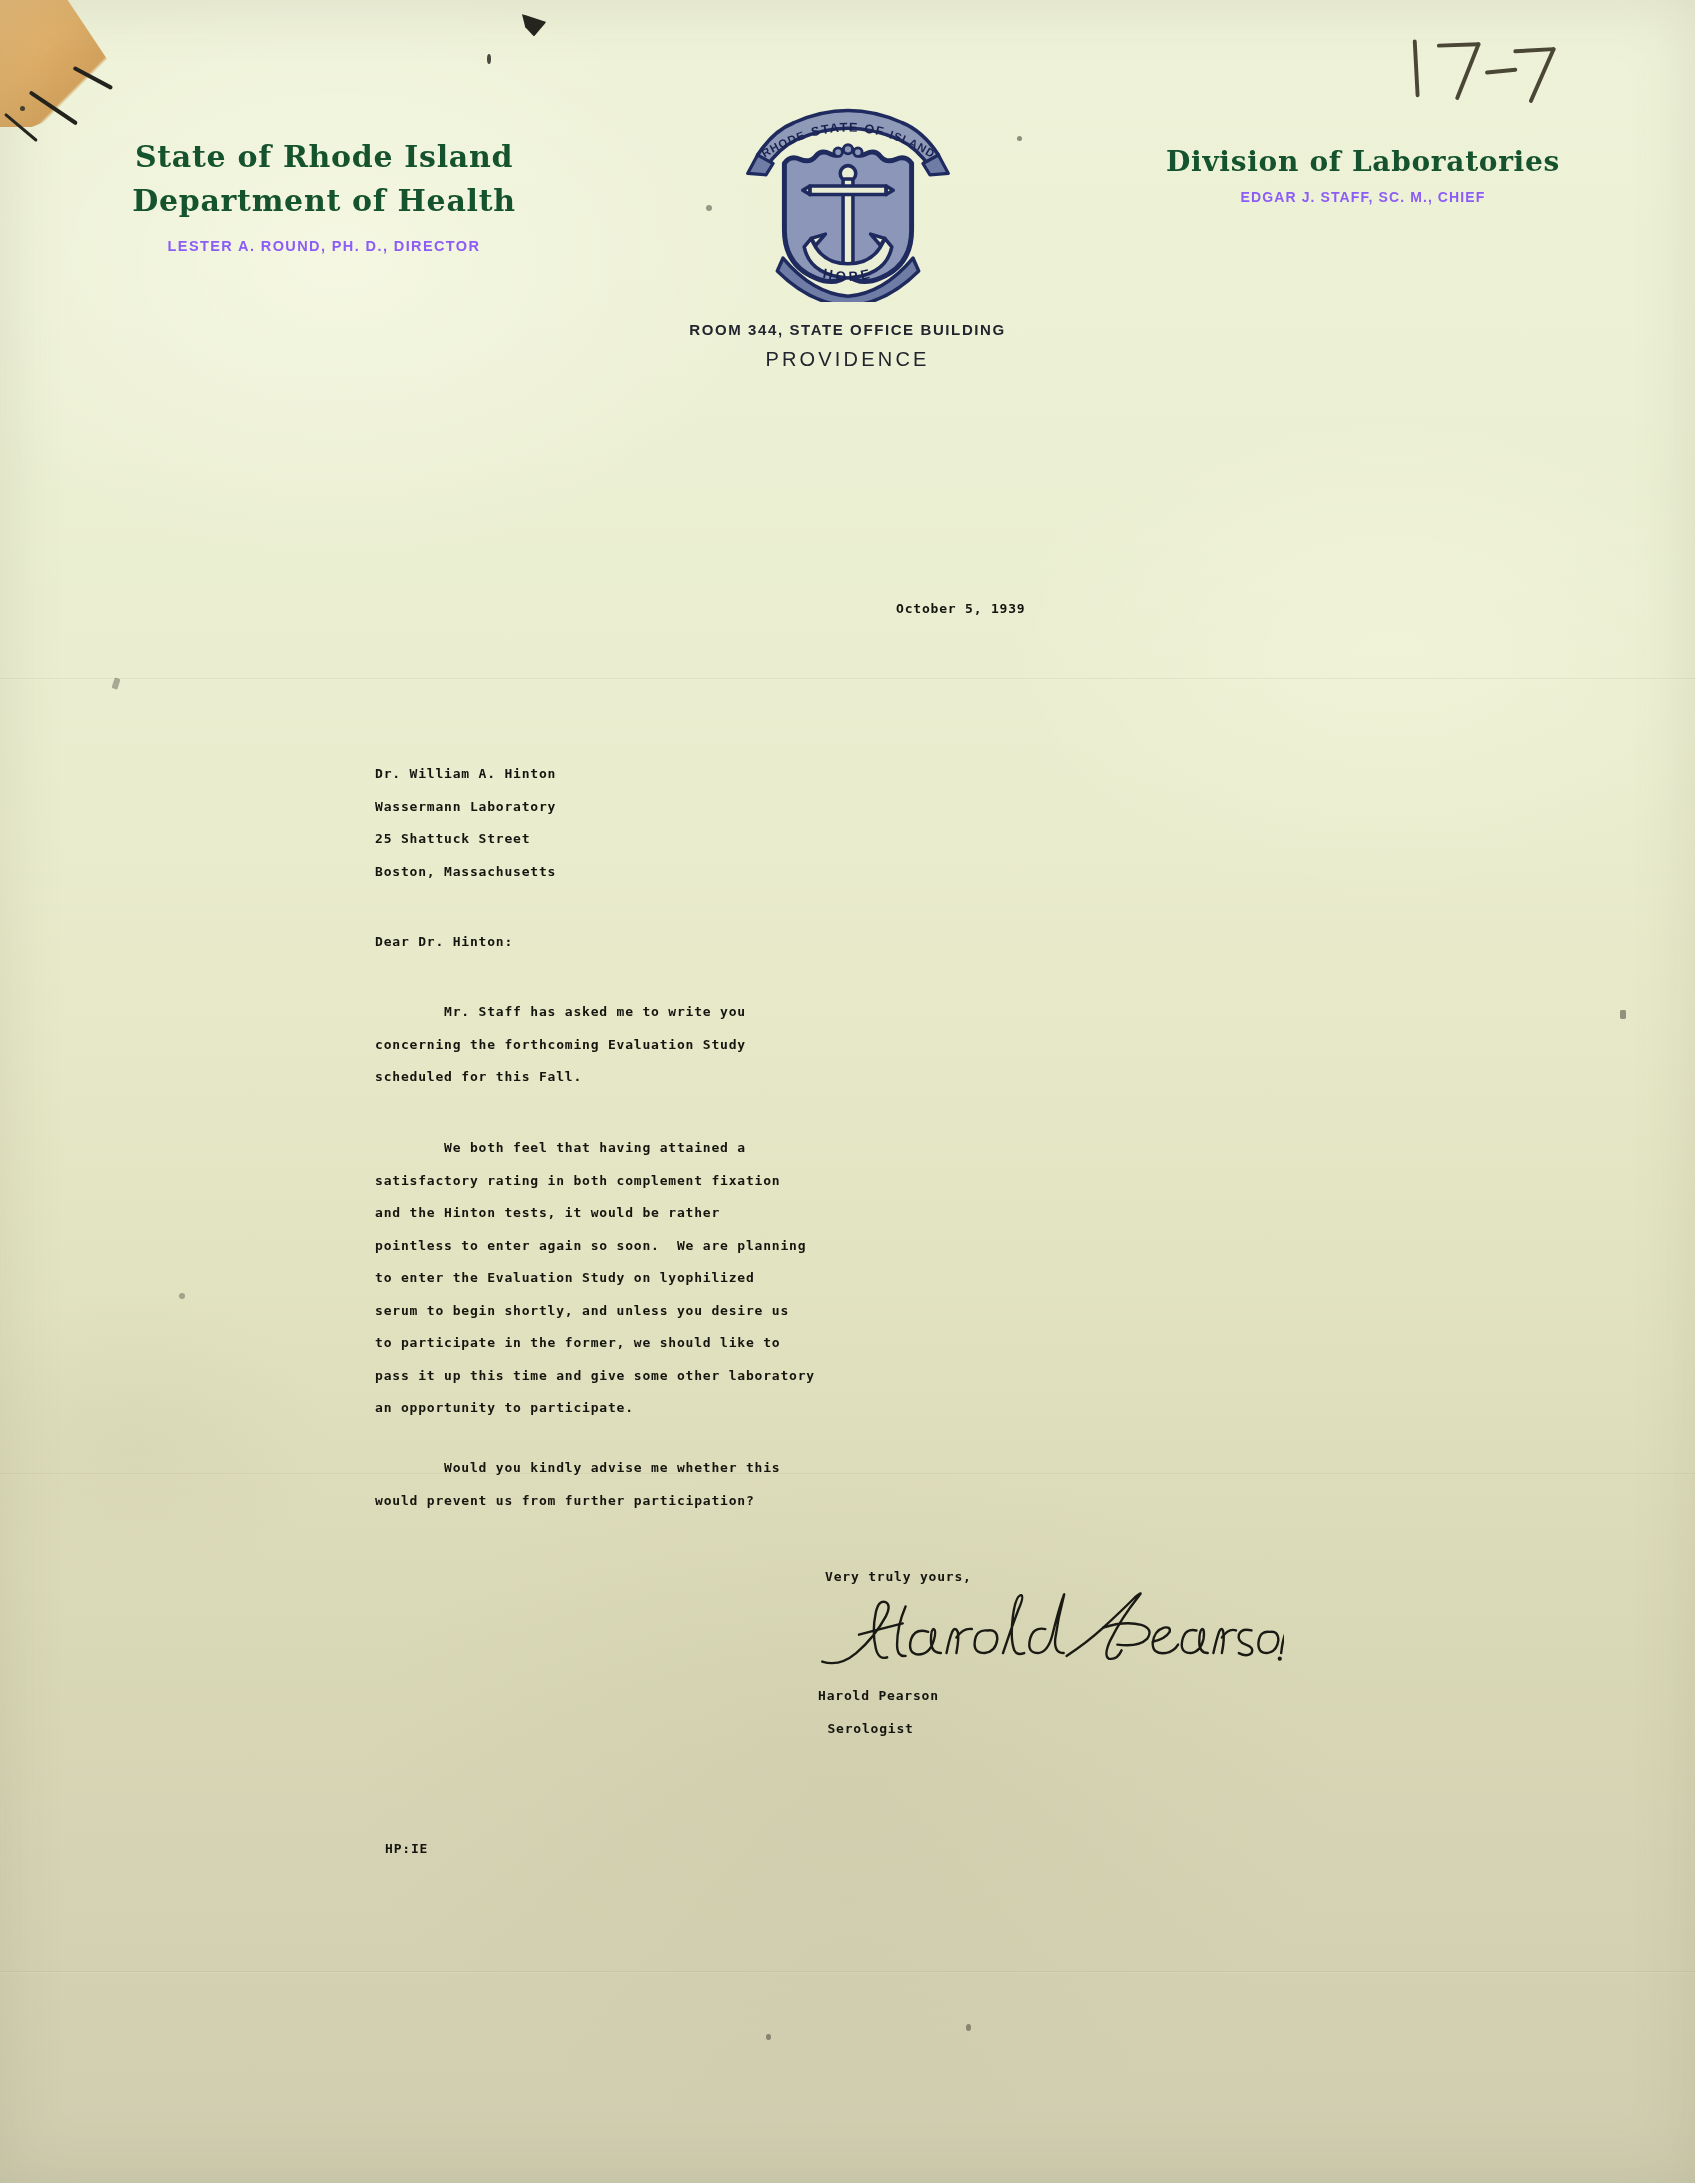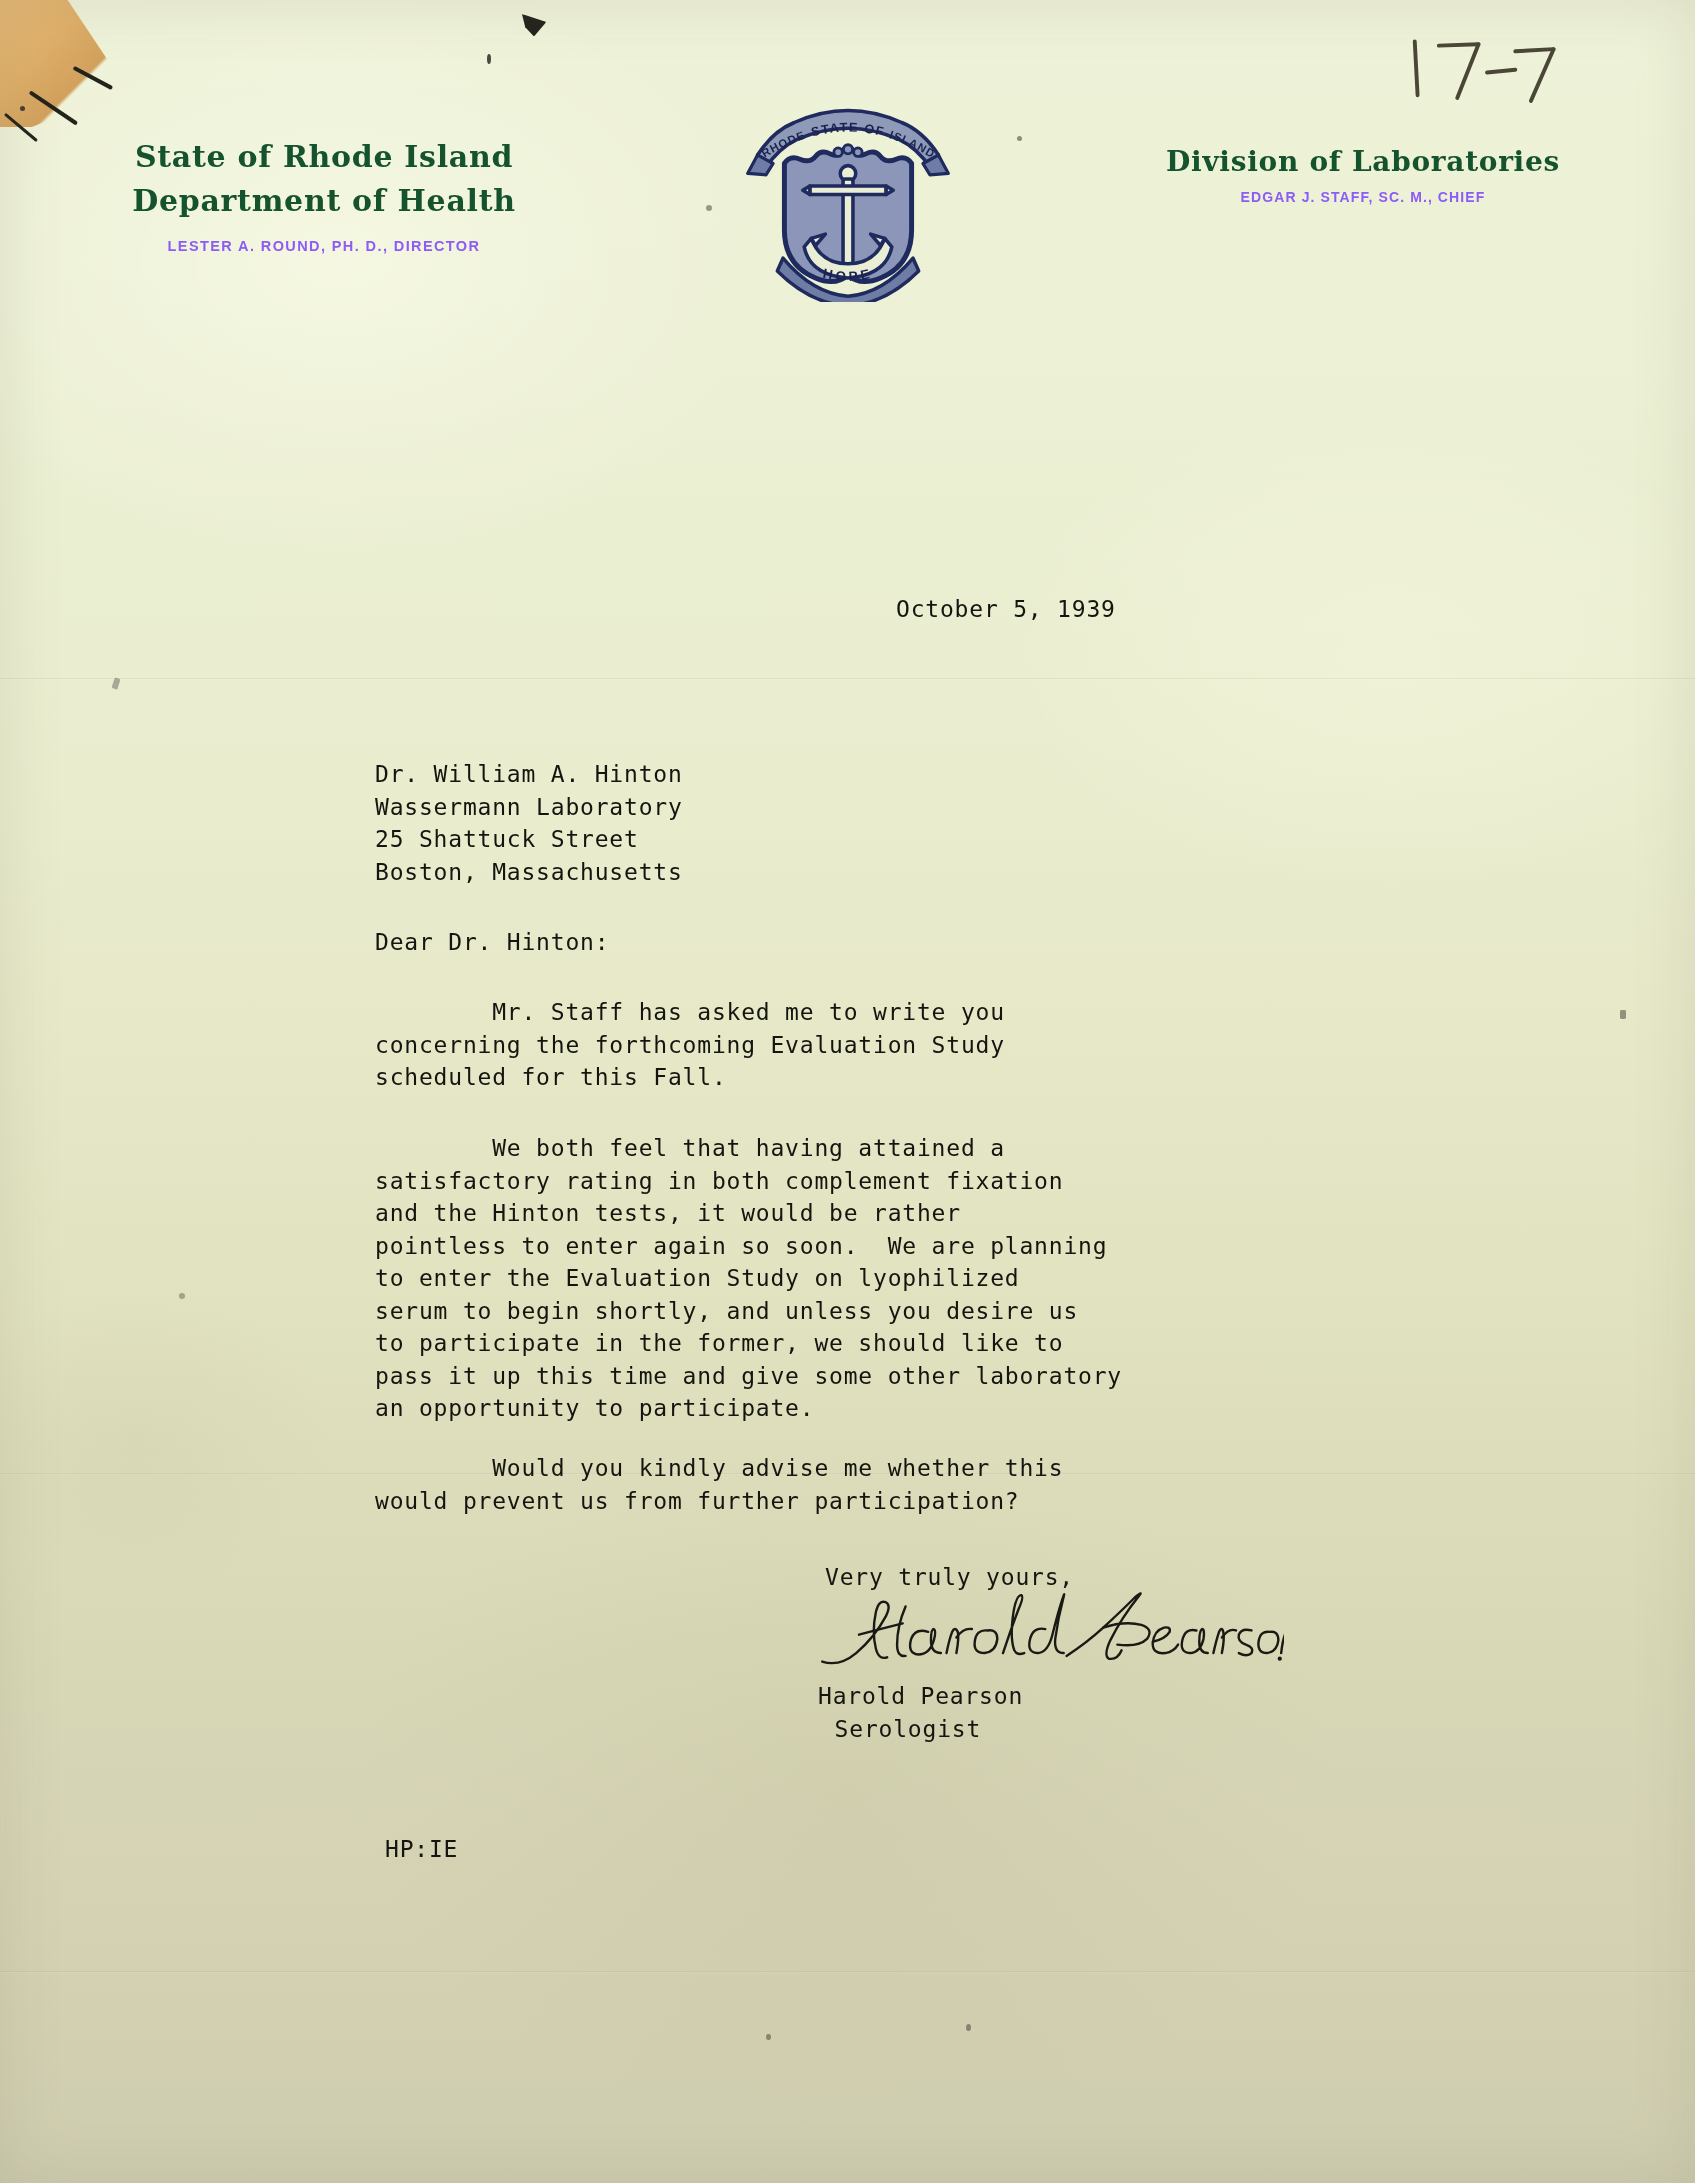--- a/index.html
+++ b/index.html
@@ -150,25 +150,26 @@
     font-weight: 400;
     font-size: 20px;
     letter-spacing: 3.2px;
     color: #22242e;
     margin-top: 10px;
   }
 
   
   .typed {
     font-family: "DejaVu Sans Mono", monospace;
-    font-size: 23px;
+    font-size: 13px;
     letter-spacing: 0.8px;
     color: #15150f;
     white-space: pre;
     line-height: 32.5px;
+    font-weight: bold;
   }
   .date-line {
     position: absolute;
     left: 896px;
     top: 593px;
   }
   .inside-address {
     position: absolute;
     left: 375px;
     top: 758px;
@@ -315,20 +316,24 @@
         <g>
           <path d="M58 238 Q 100 288 150 292 Q 200 288 242 238
                    L 250 256 Q 204 302 150 306 Q 96 302 50 256 Z" fill="#6f7da6" stroke="#1f2a5e" stroke-width="5" stroke-linejoin="round"></path>
           <text font-family="'Liberation Sans', sans-serif" font-size="19" font-weight="700" fill="#1a2350" letter-spacing="5">
             <textPath href="#arcBot" startOffset="50%" text-anchor="middle">HOPE</textPath>
           </text>
         </g>
       </svg>
     </div>
 
+    <div class="addr-lines">
+      <div class="addr1">ROOM 344, STATE OFFICE BUILDING</div>
+      <div class="addr2">PROVIDENCE</div>
+    </div>
   </div>
 
   <div class="typed date-line">October 5, 1939</div>
 
   <div class="typed inside-address">Dr. William A. Hinton
 Wassermann Laboratory
 25 Shattuck Street
 Boston, Massachusetts</div>
 
   <div class="typed salutation">Dear Dr. Hinton:</div>

